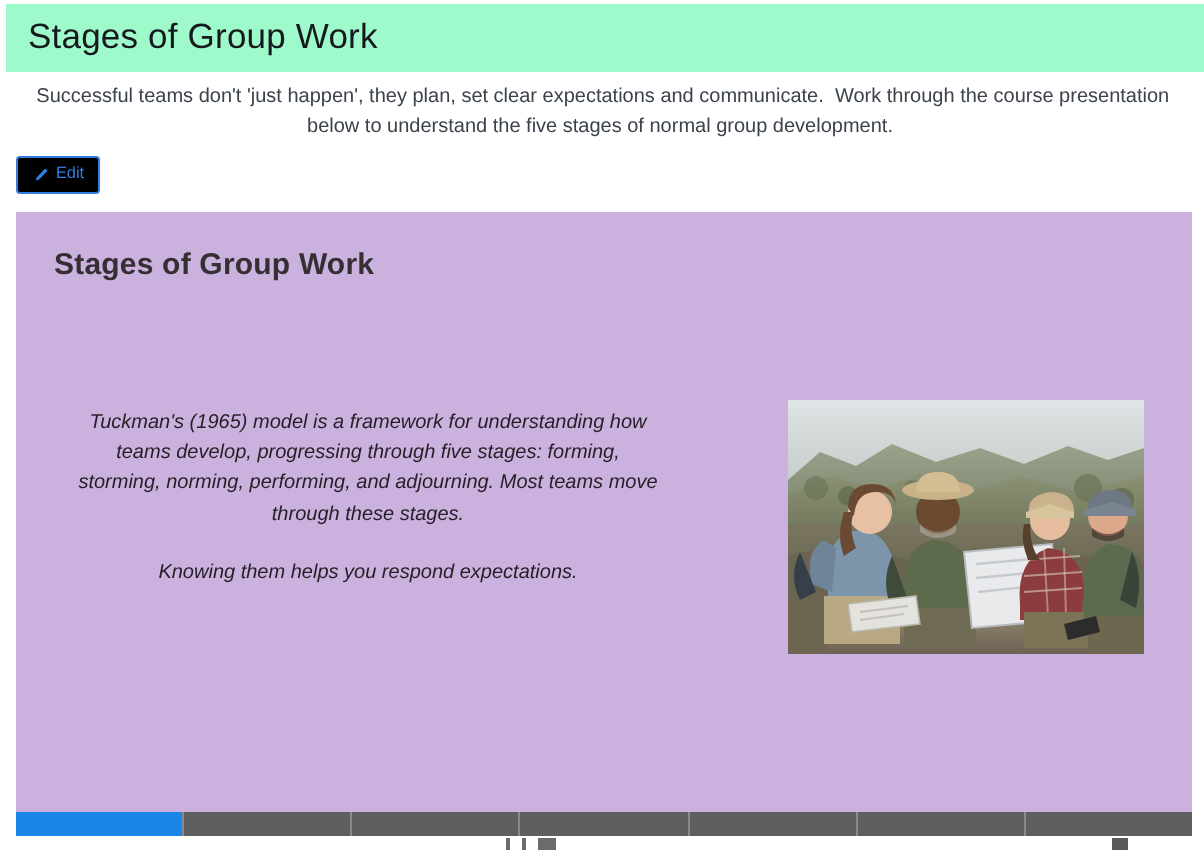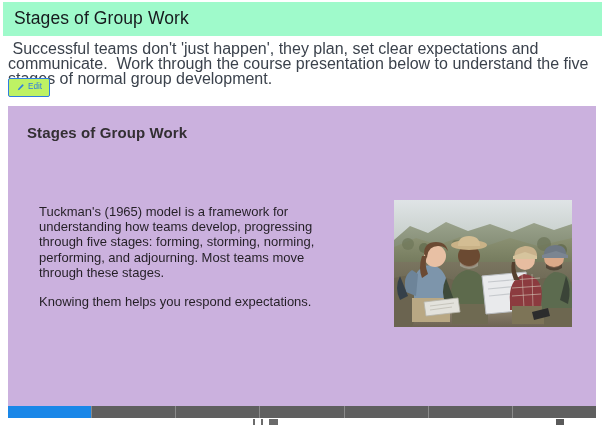--- a/index.html
+++ b/index.html
@@ -1,68 +1,68 @@
 <!DOCTYPE html>
 <html><head>
 <meta charset="utf-8">
 <style>
   html,body{margin:0;padding:0;}
   body{
     width:602px;height:425px;overflow:hidden;background:#ffffff;
     font-family:"Liberation Sans", sans-serif;
     -webkit-font-smoothing:antialiased;
   }
-  .page{position:relative;width:476px;height:425px;background:#fff;}
+  .page{position:relative;width:476px;height:425px;background:#fff;text-align:center;}
 
   
   .banner{
     position:absolute;left:3px;top:2px;width:599px;height:34px;
     background:#9FFACB;
     display:flex;align-items:center;
   }
   .banner-title{
     font-size:17.5px;font-weight:400;color:#16191d;
     letter-spacing:0.1px;padding-left:11px;line-height:1;
   }
 
   
   .intro{
     position:absolute;left:8px;top:41px;width:584px;
-    font-size:16px;line-height:15px;color:#3b424c;
+    font-size:10px;line-height:15px;color:#3b424c;
     white-space:pre-wrap;
   }
 
   
   .edit-btn{
     position:absolute;left:8px;top:78px;
     width:42px;height:19px;
     box-sizing:border-box;
     border:1px solid #2f7de1;border-radius:2px;
-    background:#bef264;
+    background:#000000;
     display:flex;align-items:center;justify-content:center;gap:4px;
     cursor:pointer;padding:0 4px;
   }
   .edit-btn .pencil{
     width:8px;height:8px;display:block;flex:0 0 auto;
   }
   .edit-btn .pencil svg{display:block;}
   .edit-label{font-size:8.2px;color:#2f7de1;line-height:1;}
 
   
   .slide-card{
     position:absolute;left:8px;top:106px;width:588px;height:300px;
     background:#CBB1DE;overflow:hidden;
   }
   .slide-title{
     position:absolute;left:19px;top:18px;
     font-size:15px;font-weight:bold;color:#332f33;letter-spacing:0.1px;
   }
   .slide-body{
     position:absolute;left:31px;top:98px;width:290px;
-    font-size:13px;line-height:15.2px;color:#241f26;
+    font-size:10px;line-height:15.2px;color:#241f26;font-style:italic;
   }
   .slide-body p{margin:0;}
   .slide-body p + p{margin-top:14px;}
 
   
   .slide-photo{
     position:absolute;left:386px;top:94px;width:178px;height:127px;
     overflow:hidden;background:#8c9a7d;
   }
   .slide-photo svg{display:block;width:100%;height:100%;}

